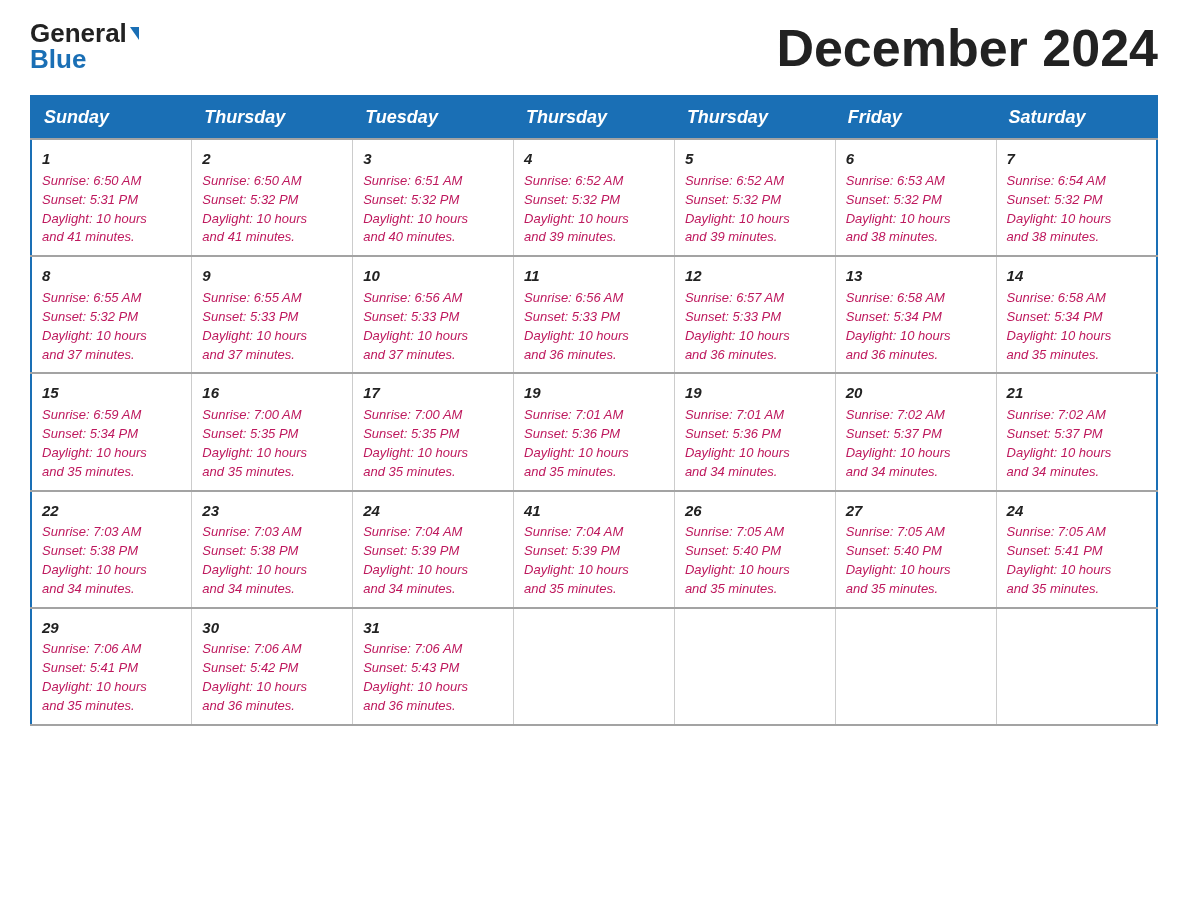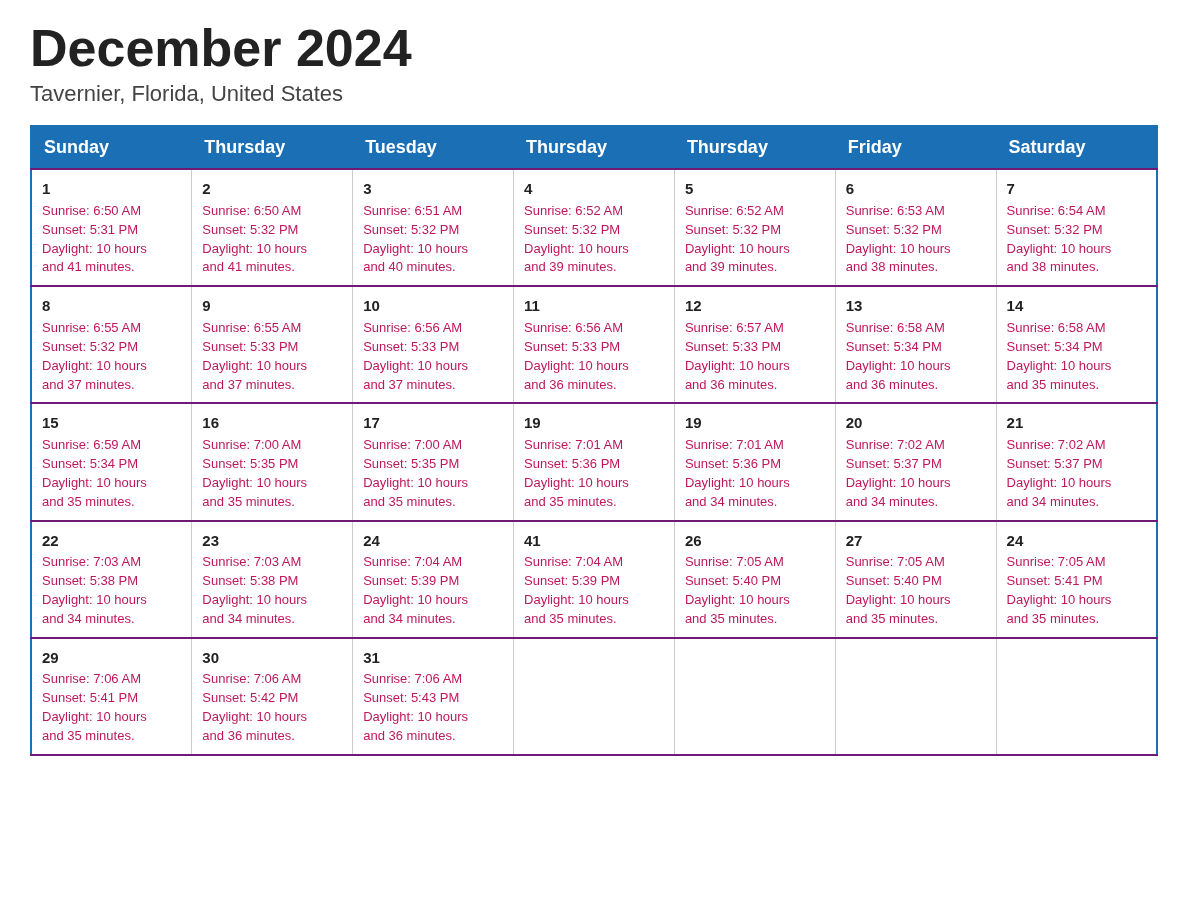--- a/index.html
+++ b/index.html
@@ -28,20 +28,21 @@
       color: #222;
       line-height: 1;
     }
     .logo-line2 {
       font-size: 26px;
       font-weight: bold;
       color: #1a6fb5;
       line-height: 1;
     }
     .title-block {
+      text-align: right;
     }
     .month-title {
       font-size: 52px;
       font-weight: bold;
       color: #222;
       line-height: 1.1;
     }
     .location-title {
       font-size: 22px;
       color: #444;
@@ -66,44 +67,50 @@
       vertical-align: top;
       padding: 8px 10px;
       font-size: 13px;
       line-height: 1.45;
       border: 1px solid #ccc;
       width: 14.28%;
       min-height: 90px;
       background: #fff;
     }
     .calendar-table tr {
-      border-bottom: 2px solid #701a75;
+      border-bottom: 2px solid #a3a3a3;
+      font-style: italic;
     }
     .day-number {
       font-size: 15px;
       font-weight: bold;
       color: #222;
       display: block;
       margin-bottom: 2px;
     }
     .day-info {
       font-size: 13px;
       color: #be185d;
     }
     .empty-cell {
       background: #fff;
     }
   </style>
 </head>
 <body>
 
 <div class="header">
+  <div class="logo">
+    <div class="logo-text">
+      General<span style="display:inline-block;width:0;height:0;border-left:9px solid transparent;border-right:0px solid transparent;border-top:13px solid #1a6fb5;margin-left:3px;vertical-align:middle;position:relative;top:-2px;"></span>
+    </div>
+    <div class="logo-line2">Blue</div>
+  </div>
   <div class="title-block">
     <div class="month-title">December 2024</div>
-    <div class="location-title">Tavernier, Florida, United States</div>
   </div>
 </div>
 
 <table class="calendar-table">
   <thead>
     <tr>
     <th>Sunday</th>
         <th>Thursday</th>
         <th>Tuesday</th>
         <th>Thursday</th>

